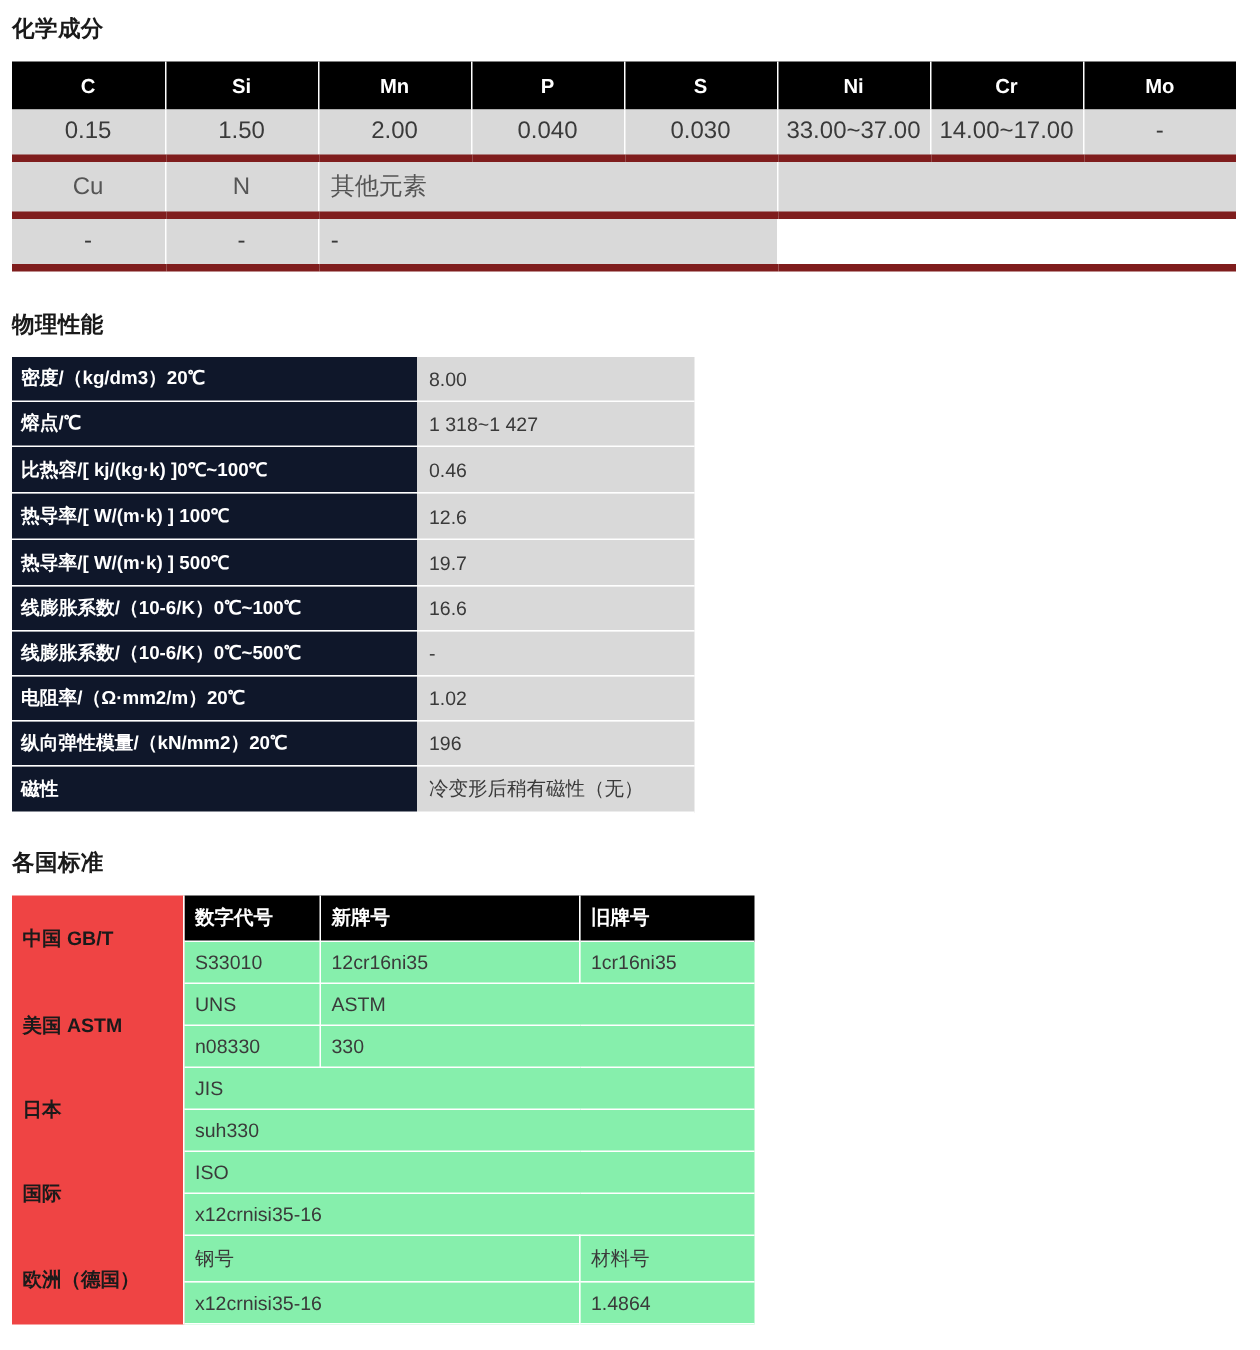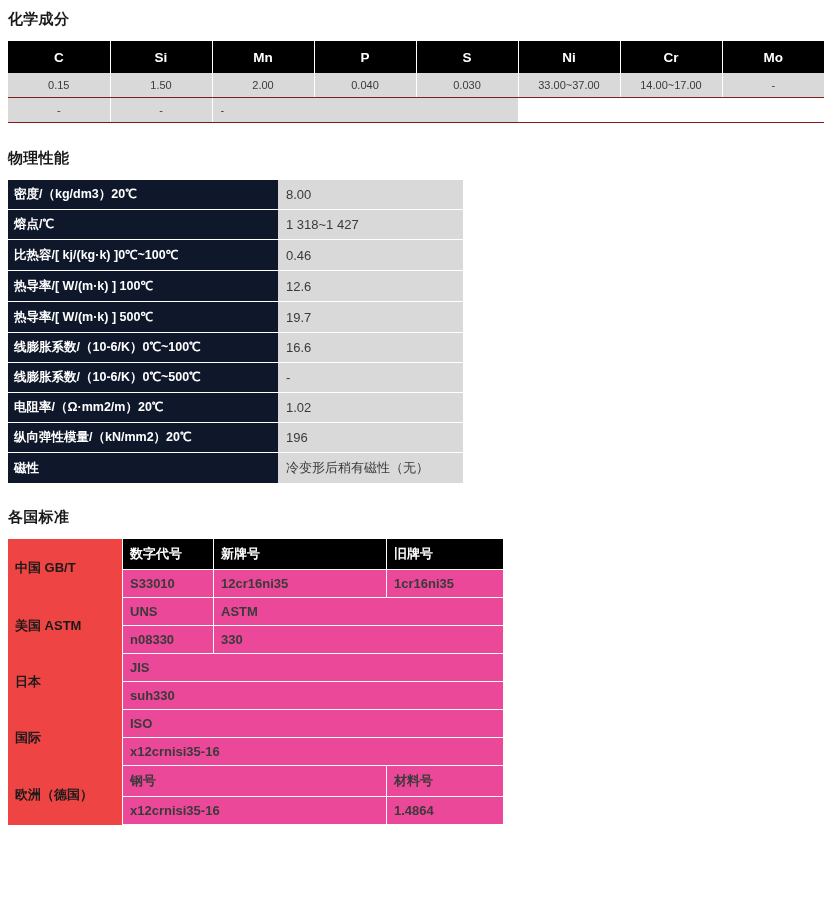--- a/index.html
+++ b/index.html
@@ -51,23 +51,23 @@
     padding: 6px 2px;
     border-right: 1px solid #ffffff;
     height: 20px;
   }
   .chem-table th:last-child { border-right: none; }
   .chem-table td {
     background: #d9d9d9;
     color: #3a3a3a;
     text-align: center;
     padding: 6px 2px;
-    font-size: 11px;
-    border-right: 1px solid #ffffff;
-    border-bottom: 1px solid #7f1d1d;
+    font-size: 16px;
+    border-right: 1px solid #ffffff;
+    border-bottom: 5px solid #7f1d1d;
   }
   .chem-table td:last-child { border-right: none; }
   .chem-table tr.row2 td { background: #d9d9d9; }
   .chem-table td.hdr2 {
     background: #d9d9d9;
     color: #555555;
   }
   .chem-table td.left { text-align: left; padding-left: 8px; }
   .chem-table td.blank { background: #ffffff; border-right: none; }
 
@@ -115,23 +115,22 @@
     text-align: left;
     border-right: 1px solid #ffffff;
     border-bottom: none;
   }
   .std-table td.hdr {
     background: #000000;
     color: #ffffff;
     font-weight: bold;
   }
   .std-table td.val {
-    background: #ec4899;
+    background: #86efac;
     color: #3a3a3a;
-    font-weight: bold;
   }
 </style>
 </head>
 <body>
 
 <div class="page">
 
   <div class="section">
     <h2 class="section-title">化学成分</h2>
     <table class="chem-table">
@@ -149,20 +148,28 @@
       <tr>
         <td>0.15</td>
         <td>1.50</td>
         <td>2.00</td>
         <td>0.040</td>
         <td>0.030</td>
         <td>33.00~37.00</td>
         <td>14.00~17.00</td>
         <td>-</td>
       </tr>
+      <tr class="row2">
+        <td class="hdr2">Cu</td>
+        <td class="hdr2">N</td>
+        <td class="hdr2 left" colspan="3">其他元素</td>
+        <td class="blank"></td>
+        <td class="blank"></td>
+        <td class="blank"></td>
+      </tr>
       <tr>
         <td>-</td>
         <td>-</td>
         <td class="left" colspan="3">-</td>
         <td class="blank"></td>
         <td class="blank"></td>
         <td class="blank"></td>
       </tr>
     </tbody>
       </table>

